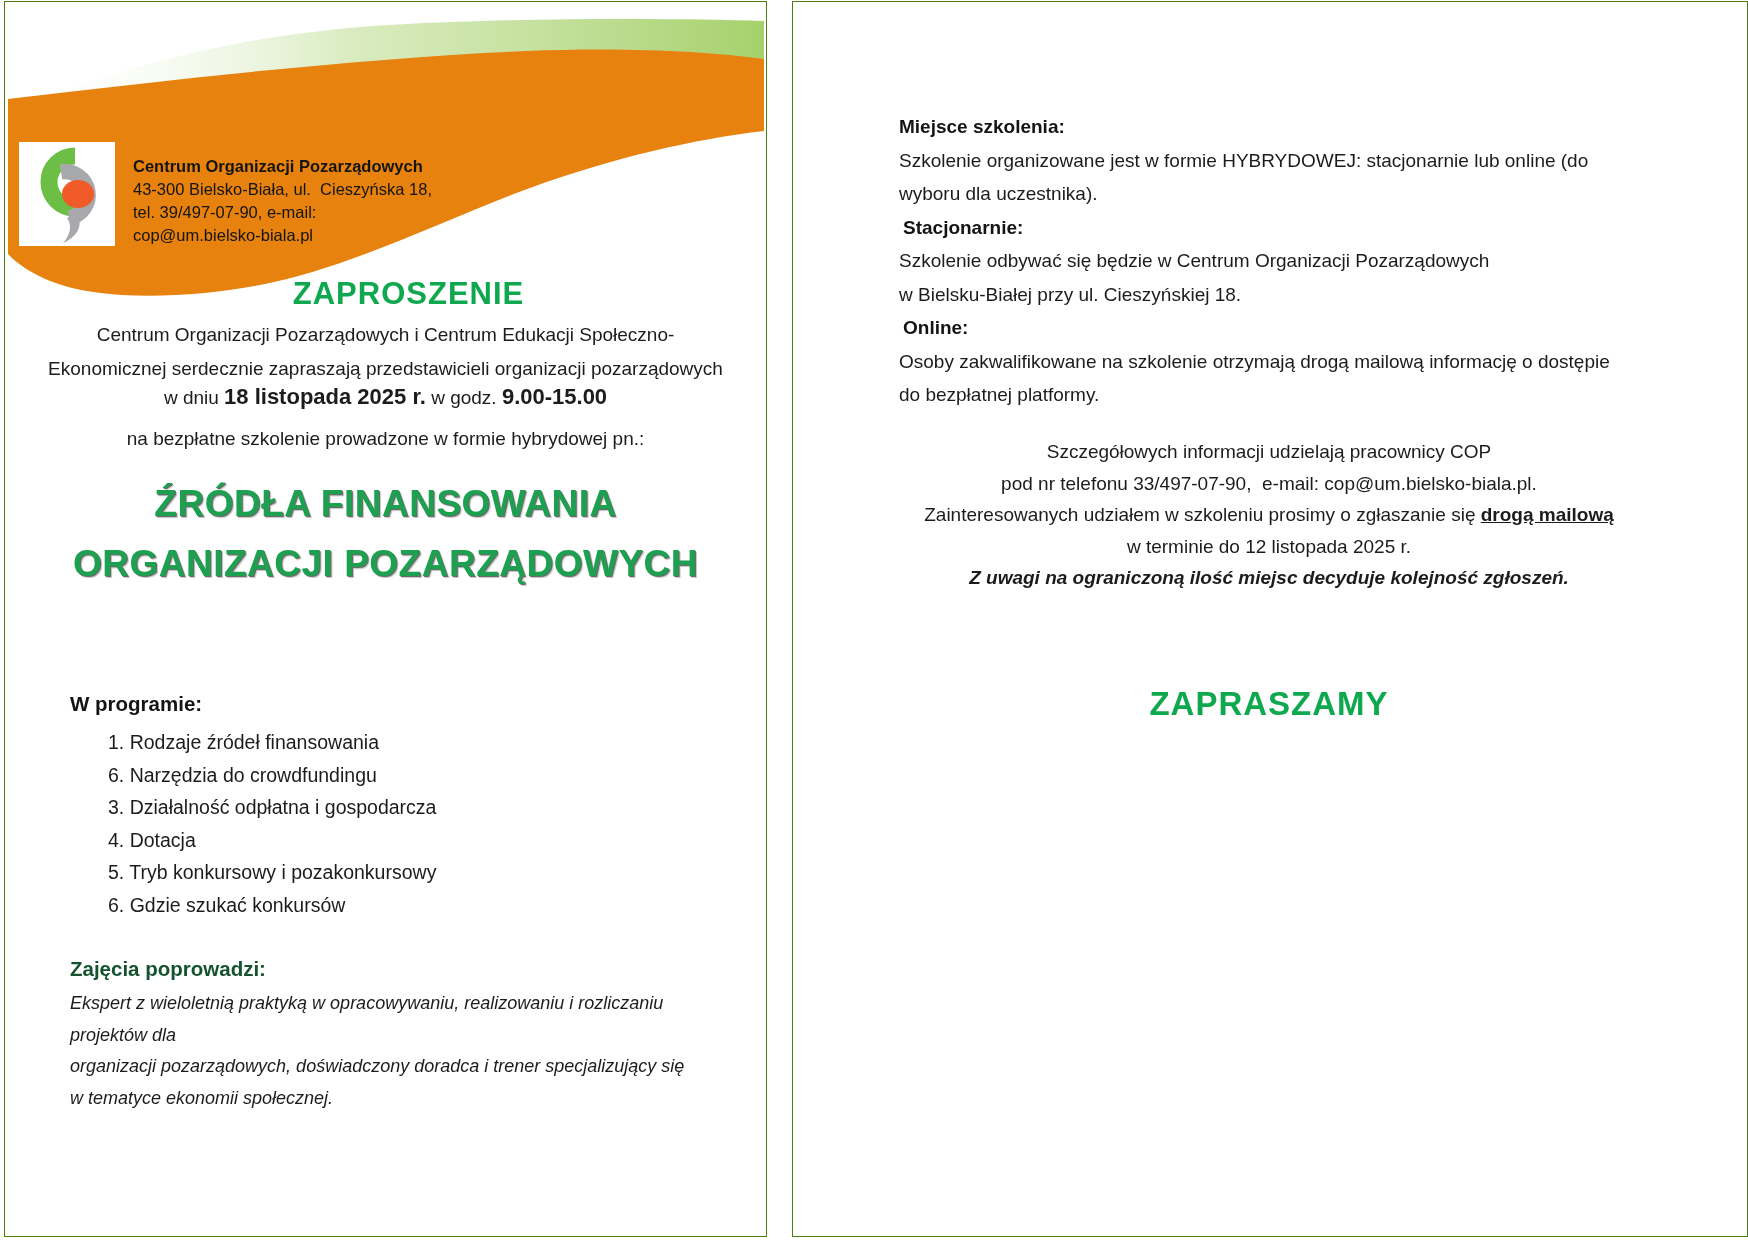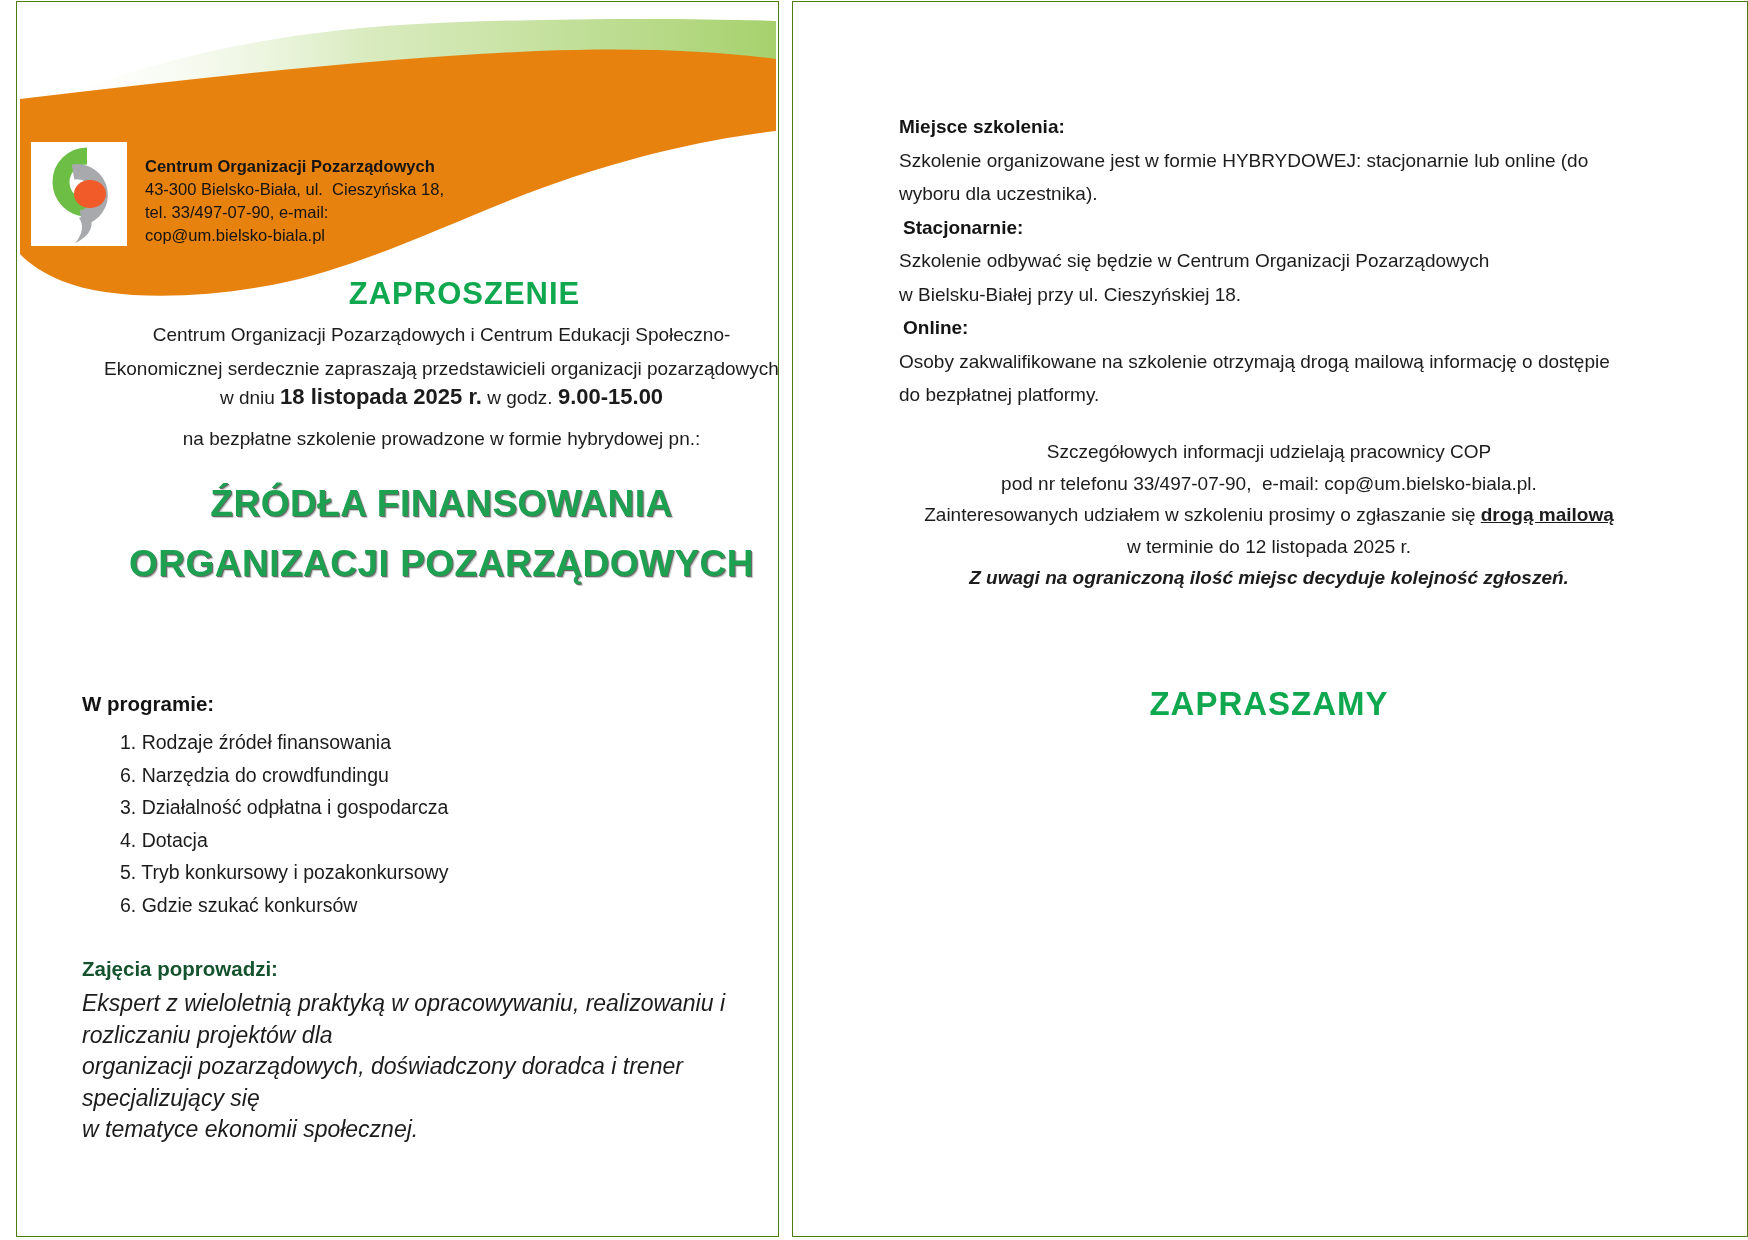--- a/index.html
+++ b/index.html
@@ -1,19 +1,19 @@
 <!DOCTYPE html>
 <html><head>
 <meta charset="utf-8">
 <style>
   html,body{margin:0;padding:0;width:1748px;height:1240px;background:#ffffff;overflow:hidden;
     font-family:"Liberation Sans",sans-serif;}
   .canvas{position:relative;width:1748px;height:1240px;background:#ffffff;}
   .page{position:absolute;top:1px;height:1236px;background:#ffffff;border:1px solid #4d7c0f;box-sizing:border-box;}
-  .page-left{left:16px;width:763px;padding-left:44px;}
+  .page-left{left:4px;width:763px;}
   .page-right{left:792px;width:956px;}
   .abs{position:absolute;}
   .center{width:100%;text-align:center;}
   .pre{white-space:pre-wrap;}
 
   
   .header-svg{position:absolute;left:0;top:0;width:761px;height:330px;}
   .logo-box{position:absolute;left:14px;top:140px;width:96px;height:104px;background:#ffffff;}
   .contact{position:absolute;left:128px;top:153px;width:300px;font-size:16.5px;line-height:23px;color:#141414;}
   .contact .b{font-weight:bold;}
@@ -23,21 +23,21 @@
   .intro{top:316px;font-size:19px;line-height:34px;color:#1c1c1c;}
   .date-line{top:382px;font-size:19px;color:#1c1c1c;}
   .date-line .big{font-size:22px;font-weight:bold;}
   .training-line{top:426px;font-size:19px;color:#1c1c1c;}
   .main-title{top:472px;font-size:37px;font-weight:bold;line-height:60px;color:#1da050;letter-spacing:0.5px;
     text-shadow:1px 1px 0 #6a6a6a,2px 2px 1px rgba(90,90,90,0.35);}
   .program-heading{left:65px;top:690px;font-size:20.5px;font-weight:bold;color:#141414;}
   .program-list{left:103px;top:724px;font-size:19.5px;color:#1c1c1c;}
   .program-list .row{height:32.6px;line-height:32.6px;}
   .trainer-heading{left:65px;top:955px;font-size:20.5px;font-weight:bold;color:#14532d;}
-  .trainer-text{left:65px;top:986px;width:660px;font-size:23px;line-height:31.5px;font-style:italic;color:#1c1c1c;}
+  .trainer-text{left:65px;top:986px;width:660px;font-size:18px;line-height:31.5px;font-style:italic;color:#1c1c1c;}
 
   
   .r-block{left:106px;top:108px;width:780px;font-size:19px;line-height:33.5px;color:#1c1c1c;}
   .r-block .h{font-weight:bold;color:#141414;}
   .r-block .h-indent{padding-left:4px;}
   .r-info{left:106px;top:434px;width:740px;text-align:center;font-size:19px;line-height:31.5px;color:#1c1c1c;}
   .r-info .em{font-weight:bold;text-decoration:underline;}
   .r-info .bi{font-weight:bold;font-style:italic;}
   .closing{left:106px;top:643px;width:740px;text-align:center;font-size:33px;font-weight:bold;color:#10a84f;letter-spacing:1px;margin-top:40px;}
 </style>
@@ -65,21 +65,21 @@
         <path d="M 56 14 A 25 25 0 1 0 56 66" fill="none" stroke="#6CBE44" stroke-width="17"></path>
         <path d="M 42 30 A 23 23 0 1 1 50 76" fill="none" stroke="#A7A9AC" stroke-width="15"></path>
         <path d="M 58 72 C 64 82, 60 94, 44 101 C 52 92, 53 83, 48 76 Z" fill="#A7A9AC"></path>
         <ellipse cx="59" cy="52" rx="16" ry="14" fill="#F15A29"></ellipse>
       </svg>
     </div>
 
     <div class="contact">
       <div class="b pre">Centrum Organizacji Pozarządowych</div>
       <div class="pre">43-300 Bielsko-Biała, ul.  Cieszyńska 18,</div>
-      <div class="pre">tel. 33/497-07-90, e-mail:</div>
+      <div class="pre">tel. 39/497-07-90, e-mail:</div>
       <div class="pre">cop@um.bielsko-biala.pl</div>
     </div>
 
     <div class="abs center invite-heading">ZAPROSZENIE</div>
 
     <div class="abs center intro">
       <div>Centrum Organizacji Pozarządowych i Centrum Edukacji Społeczno-</div>
       <div>Ekonomicznej serdecznie zapraszają przedstawicieli organizacji pozarządowych</div>
     </div>
 

